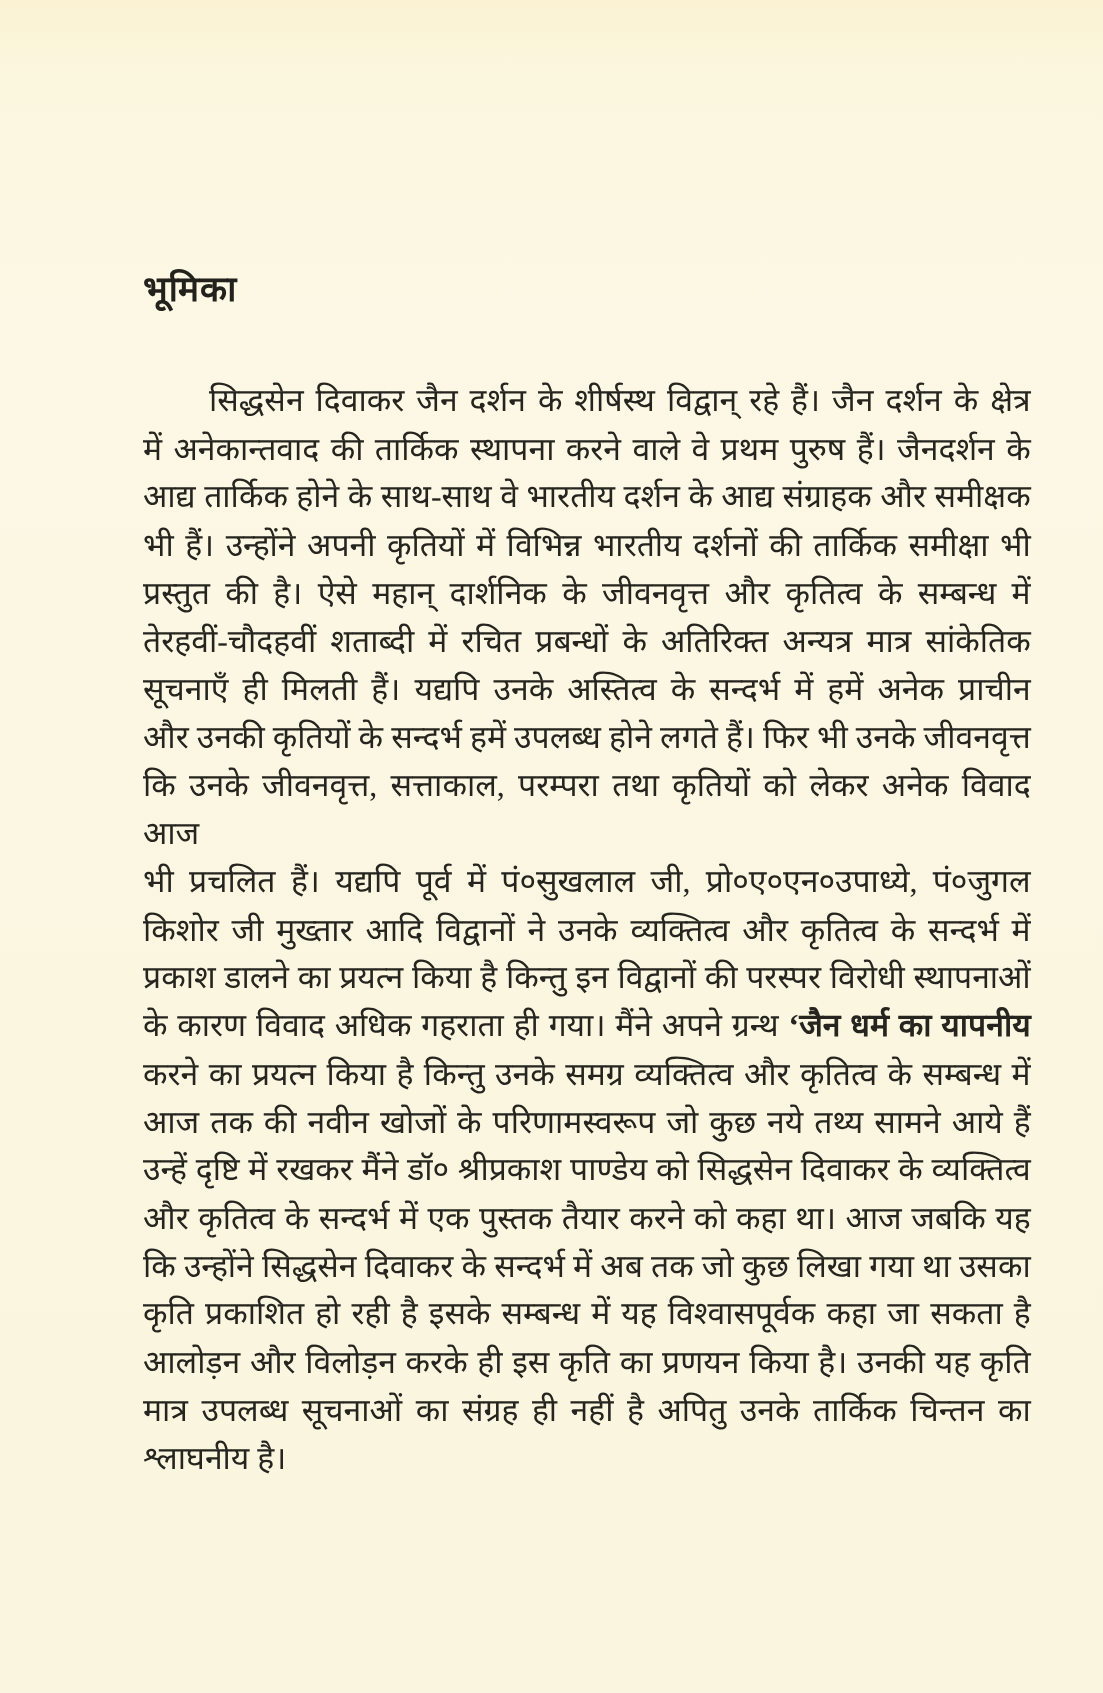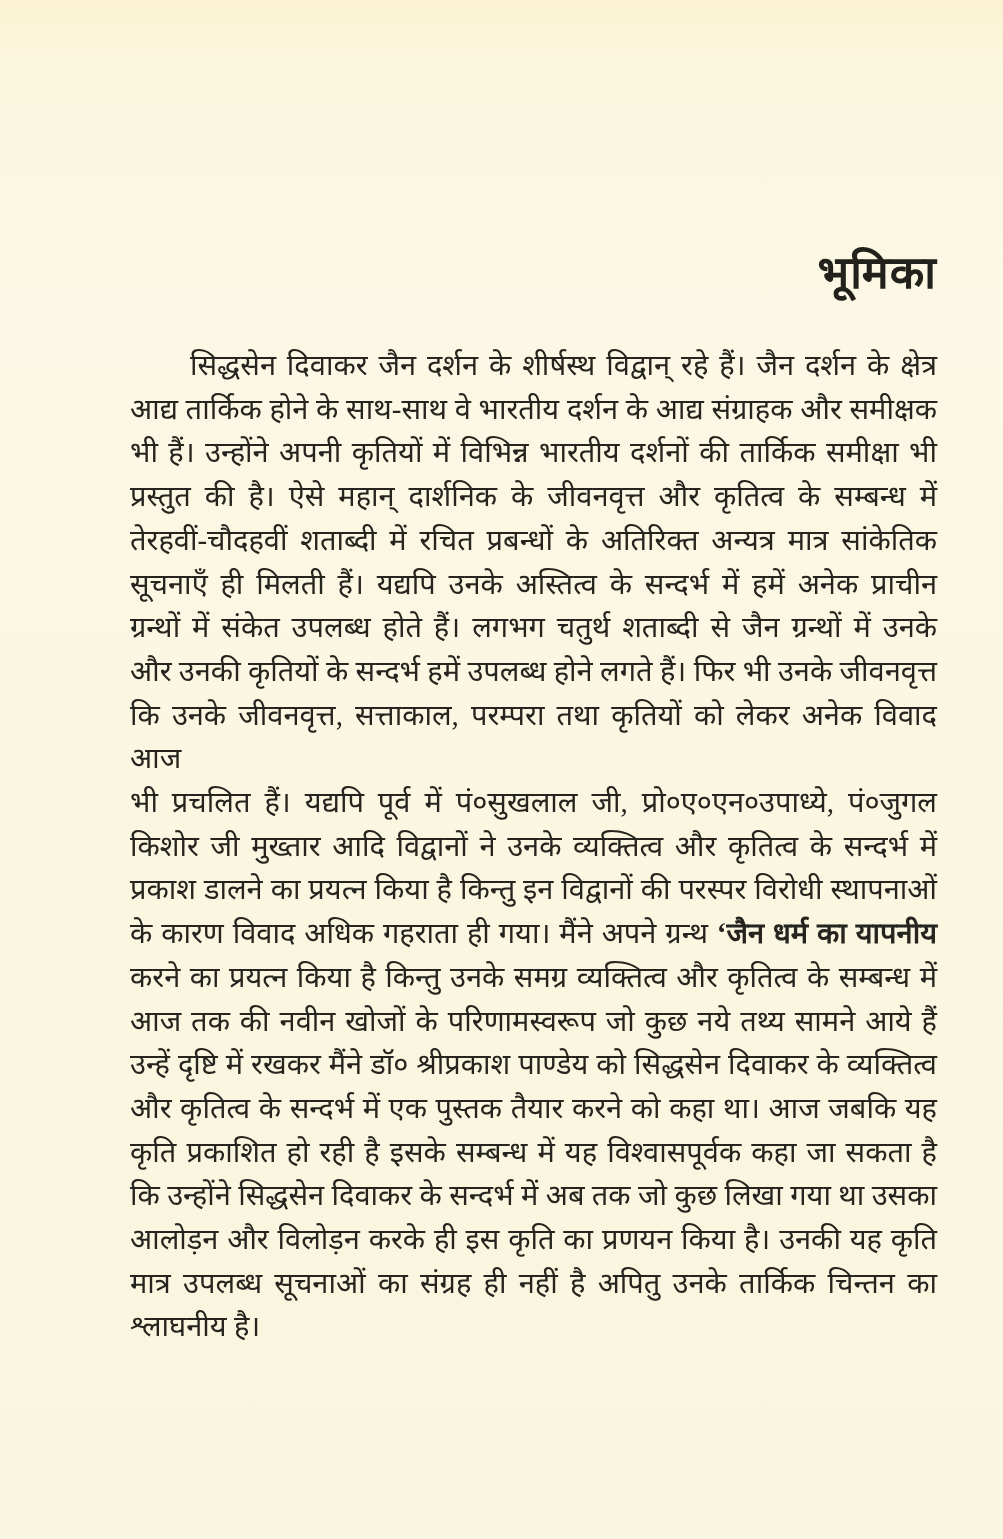--- a/index.html
+++ b/index.html
@@ -13,22 +13,22 @@
   }
   .page {
     position: absolute;
     inset: 0;
   }
   .title {
     position: absolute;
     top: 240px;
     left: 130px;
     width: 807px;
-    text-align: right;
-    font-size: 45px;
+    text-align: left;
+    font-size: 32px;
     font-weight: bold;
     color: #22211b;
     letter-spacing: 1px;
   }
   .body-text {
     position: absolute;
     top: 344px;
     left: 130px;
     width: 807px;
     font-size: 29px;
@@ -44,35 +44,35 @@
   .line.last { text-align-last: left; }
   .bold { font-weight: bold; }
 </style>
 </head>
 <body>
 
 <div class="page">
   <div class="title">भूमिका</div>
   <div class="body-text">
       <div class="line indent"><span>सिद्धसेन दिवाकर जैन दर्शन के शीर्षस्थ विद्वान् रहे हैं। जैन दर्शन के क्षेत्र</span></div>
+      <div class="line"><span>में अनेकान्तवाद की तार्किक स्थापना करने वाले वे प्रथम पुरुष हैं। जैनदर्शन के</span></div>
       <div class="line"><span>आद्य तार्किक होने के साथ-साथ वे भारतीय दर्शन के आद्य संग्राहक और समीक्षक</span></div>
       <div class="line"><span>भी हैं। उन्होंने अपनी कृतियों में विभिन्न भारतीय दर्शनों की तार्किक समीक्षा भी</span></div>
       <div class="line"><span>प्रस्तुत की है। ऐसे महान् दार्शनिक के जीवनवृत्त और कृतित्व के सम्बन्ध में</span></div>
       <div class="line"><span>तेरहवीं-चौदहवीं शताब्दी में रचित प्रबन्धों के अतिरिक्त अन्यत्र मात्र सांकेतिक</span></div>
       <div class="line"><span>सूचनाएँ ही मिलती हैं। यद्यपि उनके अस्तित्व के सन्दर्भ में हमें अनेक प्राचीन</span></div>
-      <div class="line"><span>ग्रन्थों में संकेत उपलब्ध होते हैं। लगभग चतुर्थ शताब्दी से जैन ग्रन्थों में उनके</span></div>
       <div class="line"><span>और उनकी कृतियों के सन्दर्भ हमें उपलब्ध होने लगते हैं। फिर भी उनके जीवनवृत्त</span></div>
       <div class="line"><span>कि उनके जीवनवृत्त, सत्ताकाल, परम्परा तथा कृतियों को लेकर अनेक विवाद आज</span></div>
       <div class="line"><span>भी प्रचलित हैं। यद्यपि पूर्व में पं०सुखलाल जी, प्रो०ए०एन०उपाध्ये, पं०जुगल</span></div>
       <div class="line"><span>किशोर जी मुख्तार आदि विद्वानों ने उनके व्यक्तित्व और कृतित्व के सन्दर्भ में</span></div>
       <div class="line"><span>प्रकाश डालने का प्रयत्न किया है किन्तु इन विद्वानों की परस्पर विरोधी स्थापनाओं</span></div>
       <div class="line"><span>के कारण विवाद अधिक गहराता ही गया। मैंने अपने ग्रन्थ </span><span class="bold">‘जैन धर्म का यापनीय</span></div>
       <div class="line"><span>करने का प्रयत्न किया है किन्तु उनके समग्र व्यक्तित्व और कृतित्व के सम्बन्ध में</span></div>
       <div class="line"><span>आज तक की नवीन खोजों के परिणामस्वरूप जो कुछ नये तथ्य सामने आये हैं</span></div>
       <div class="line"><span>उन्हें दृष्टि में रखकर मैंने डॉ० श्रीप्रकाश पाण्डेय को सिद्धसेन दिवाकर के व्यक्तित्व</span></div>
       <div class="line"><span>और कृतित्व के सन्दर्भ में एक पुस्तक तैयार करने को कहा था। आज जबकि यह</span></div>
+      <div class="line"><span>कि उन्होंने सिद्धसेन दिवाकर के सन्दर्भ में अब तक जो कुछ लिखा गया था उसका</span></div>
       <div class="line"><span>कृति प्रकाशित हो रही है इसके सम्बन्ध में यह विश्वासपूर्वक कहा जा सकता है</span></div>
-      <div class="line"><span>कि उन्होंने सिद्धसेन दिवाकर के सन्दर्भ में अब तक जो कुछ लिखा गया था उसका</span></div>
       <div class="line"><span>आलोड़न और विलोड़न करके ही इस कृति का प्रणयन किया है। उनकी यह कृति</span></div>
       <div class="line"><span>मात्र उपलब्ध सूचनाओं का संग्रह ही नहीं है अपितु उनके तार्किक चिन्तन का</span></div>
       <div class="line last"><span>श्लाघनीय है।</span></div>
     </div>
 </div>
 
 </body></html>

